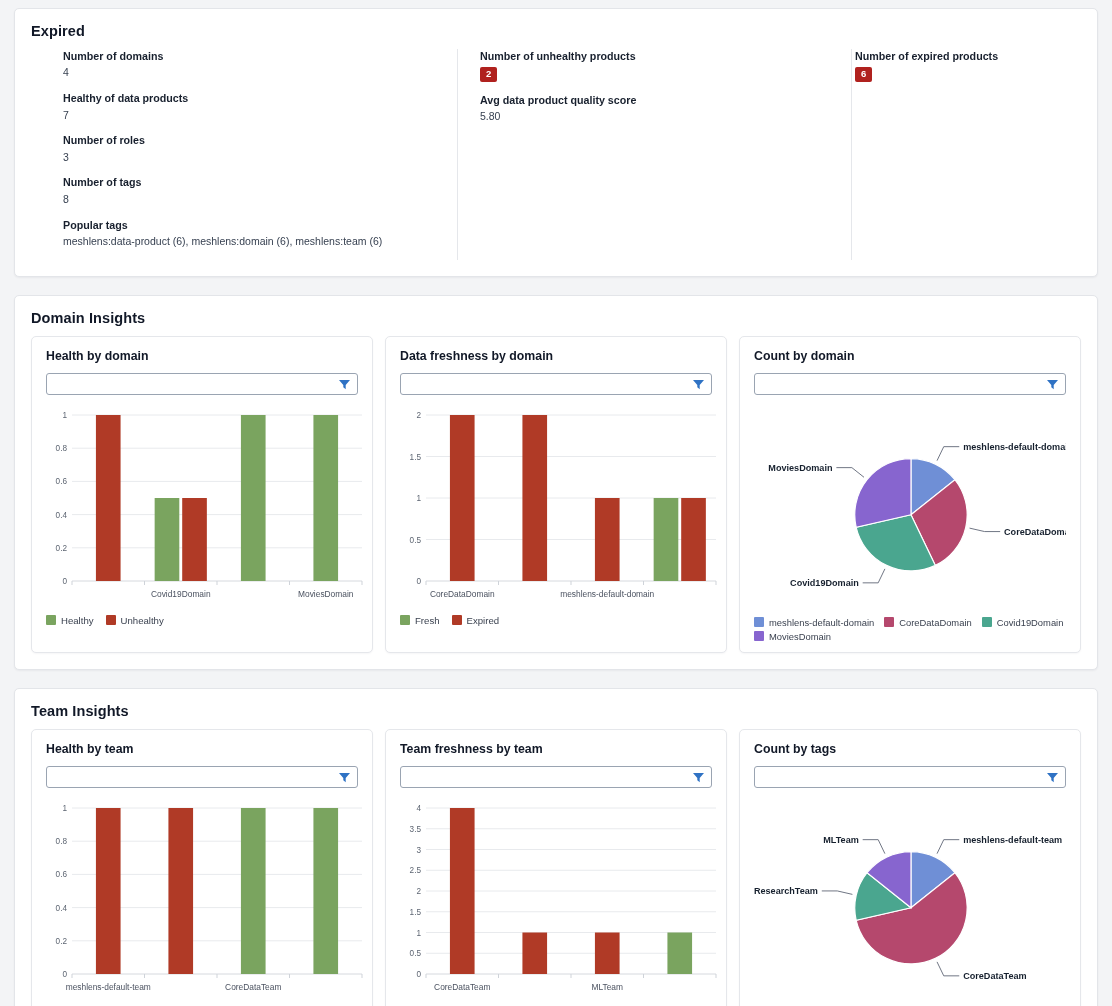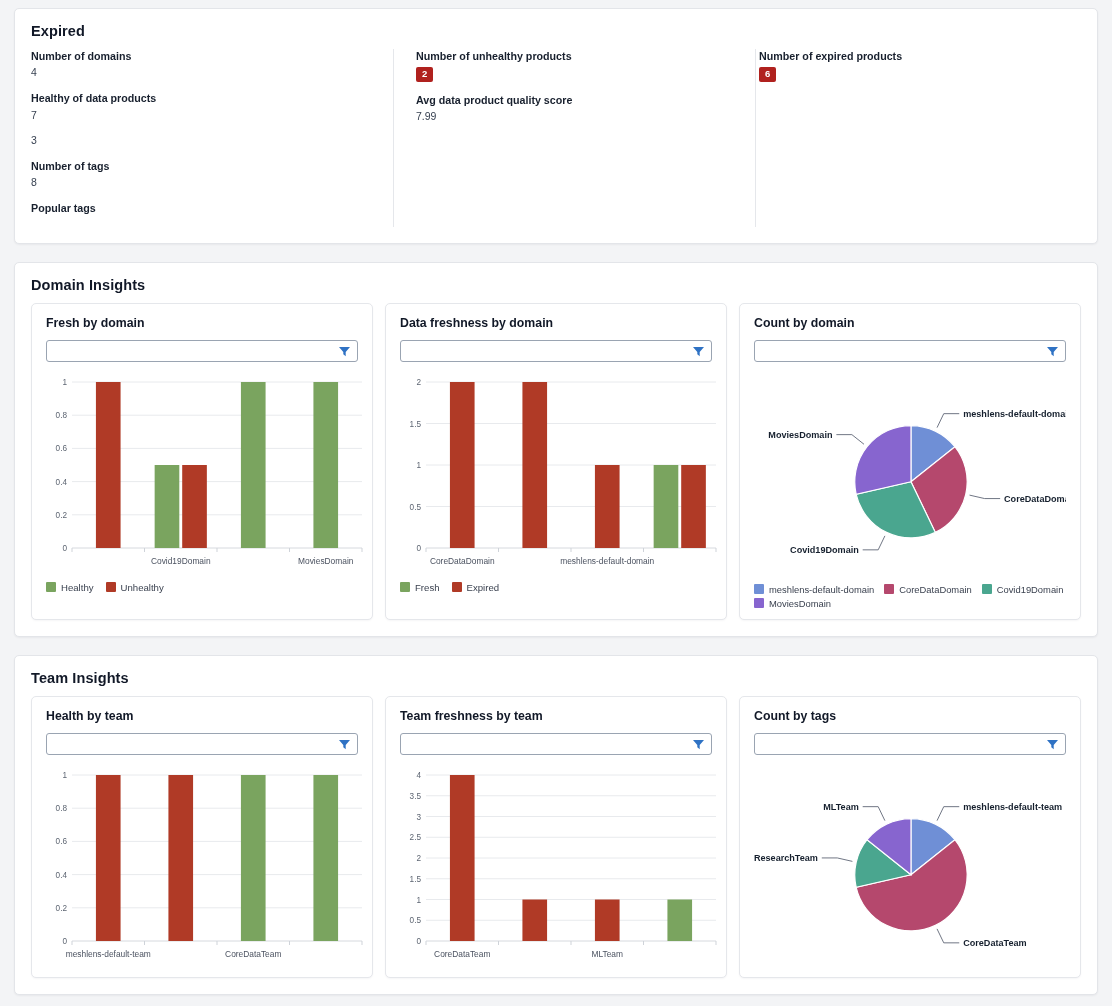--- a/index.html
+++ b/index.html
@@ -32,21 +32,21 @@
     color: #111827;
     margin: 0 0 10px 0;
     letter-spacing: .1px;
   }
 
   
   .overview-grid {
     display: flex;
     align-items: stretch;
   }
-  .ov-col { padding-right: 14px; }
+  .ov-col { padding-right: 14px; margin-left: 32px; }
   .ov-col.c1 { width: 362px; }
   .ov-col.c2 { width: 362px; border-left: 1px solid #e5e7eb; padding-left: 22px; }
   .ov-col.c3 { flex: 1; border-left: 1px solid #e5e7eb; padding-left: 3px; }
   .ov-item { margin-bottom: 11px; }
   .ov-label {
     font-size: 10.7px;
     font-weight: bold;
     color: #18202e;
     line-height: 1.35;
   }
@@ -154,49 +154,51 @@
       <div class="ov-col c1" id="ov-col-1">
           <div class="ov-item">
             <div class="ov-label">Number of domains</div>
             <div class="ov-value">4</div>
           </div>
           <div class="ov-item">
             <div class="ov-label">Healthy of data products</div>
             <div class="ov-value">7</div>
           </div>
           <div class="ov-item">
+            <div class="ov-label">Number of roles</div>
             <div class="ov-value">3</div>
           </div>
           <div class="ov-item">
             <div class="ov-label">Number of tags</div>
             <div class="ov-value">8</div>
           </div>
           <div class="ov-item">
             <div class="ov-label">Popular tags</div>
+            <div class="ov-value">meshlens:data-product (6), meshlens:domain (6), meshlens:team (6)</div>
           </div>
         </div>
       <div class="ov-col c2" id="ov-col-2">
           <div class="ov-item"><div class="ov-label">Number of unhealthy products</div><div class="ov-badge" style="background: rgb(176, 33, 30);">2</div></div>
           <div class="ov-item">
             <div class="ov-label">Avg data product quality score</div>
-            <div class="ov-value">7.99</div>
+            <div class="ov-value">5.80</div>
           </div>
         </div>
       <div class="ov-col c3" id="ov-col-3">
           <div class="ov-item"><div class="ov-label">Number of expired products</div><div class="ov-badge" style="background: rgb(176, 33, 30);">6</div></div>
         </div>
     </div>
   </div>
 
   <div class="section">
     <h2 class="section-title">Domain Insights</h2>
     <div class="chart-row">
 
       <div class="chart-card">
-        <h3 class="chart-title">Fresh by domain</h3>
+        <h3 class="chart-title">Health by domain</h3>
         <div class="filter-select">
           <span class="sel-text"></span>
           <svg class="funnel-icon" viewBox="0 0 11 10">
               <polygon points="0,0 11,0 6.7,5 6.7,9.2 4.3,7.3 4.3,5" fill="#2f72c4"></polygon>
             </svg>
         </div>
         <div class="plot" id="plot-health-by-domain">
             <svg width="322" height="200" viewBox="0 0 322 200">
               <line x1="26" y1="174" x2="316" y2="174" stroke="#d6d9de" stroke-width="1"></line>
               <text x="21" y="177" text-anchor="end" class="tick-text">0</text>

